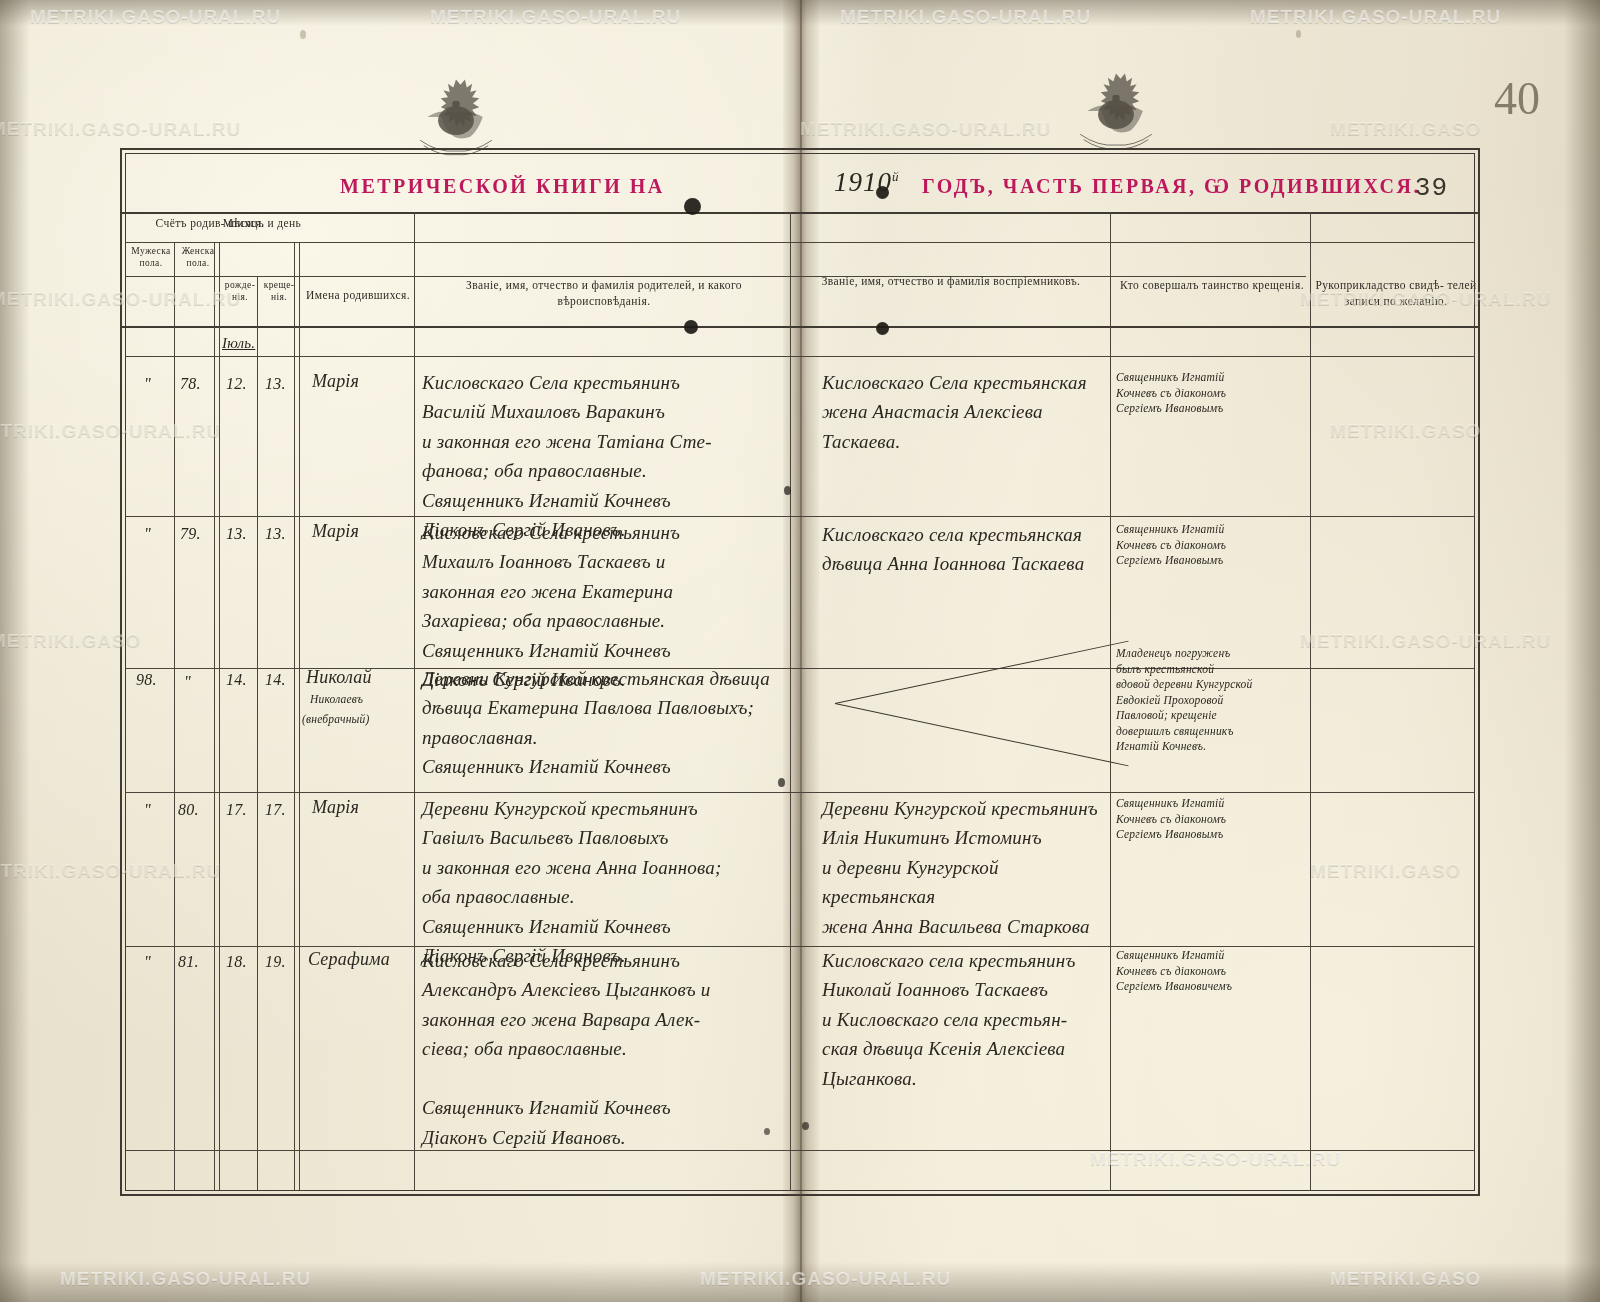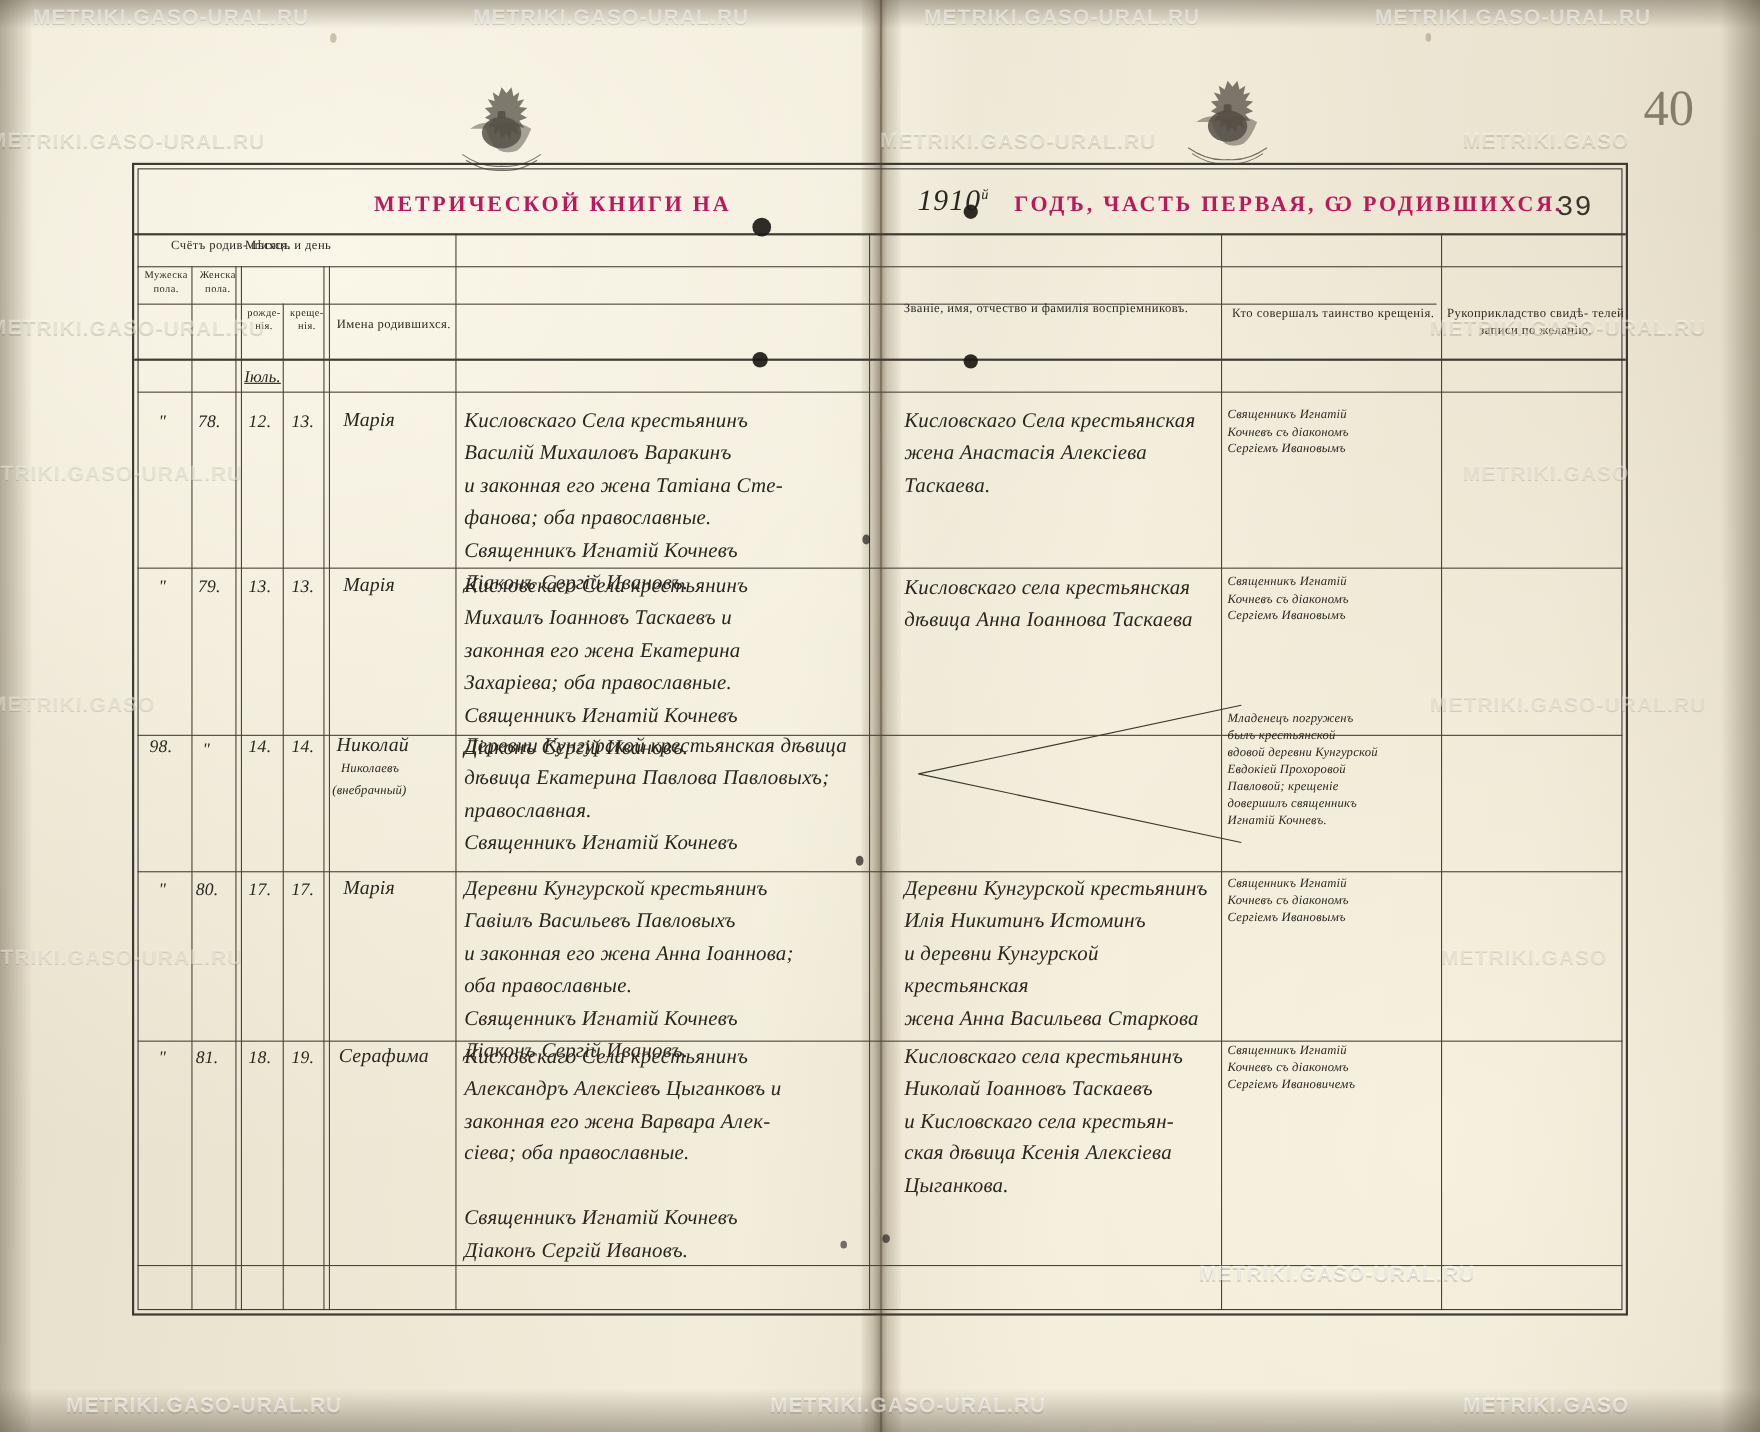--- a/index.html
+++ b/index.html
@@ -290,20 +290,22 @@
 пола.</div>
     <div class="colhead sm" style="left:54px; top:96px; width:44px;">Женска
 пола.</div>
     <div class="colhead" style="left:100px; top:66px; width:80px;">Мѣсяцъ
 и день</div>
     <div class="colhead sm" style="left:100px; top:130px; width:36px;">рожде-
 нія.</div>
     <div class="colhead sm" style="left:137px; top:130px; width:40px;">креще-
 нія.</div>
     <div class="colhead" style="left:180px; top:138px; width:112px;">Имена родившихся.</div>
+    <div class="colhead" style="left:298px; top:128px; width:368px;">Званіе, имя, отчество и фамилія родителей, и какого
+вѣроисповѣданія.</div>
     <div class="colhead" style="left:672px; top:124px; width:314px;">Званіе, имя, отчество и фамилія
 воспріемниковъ.</div>
     <div class="colhead" style="left:992px; top:128px; width:196px;">Кто совершалъ таинство
 крещенія.</div>
     <div class="colhead" style="left:1192px; top:128px; width:164px;">Рукоприкладство свидѣ-
 телей записи по желанію.</div>
 
     <div class="hand month" style="left:100px; top:182px;">Іюль.</div>
 
     <div class="hand num" style="left:22px; top:222px;">"</div>

